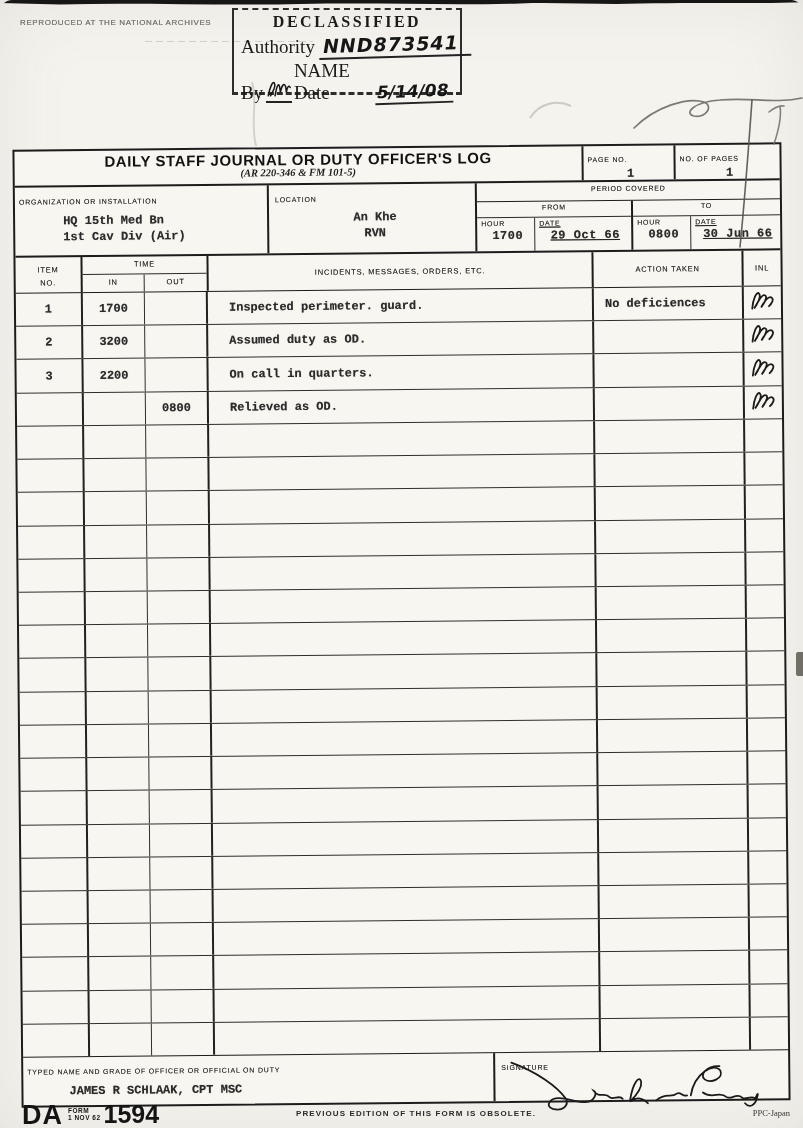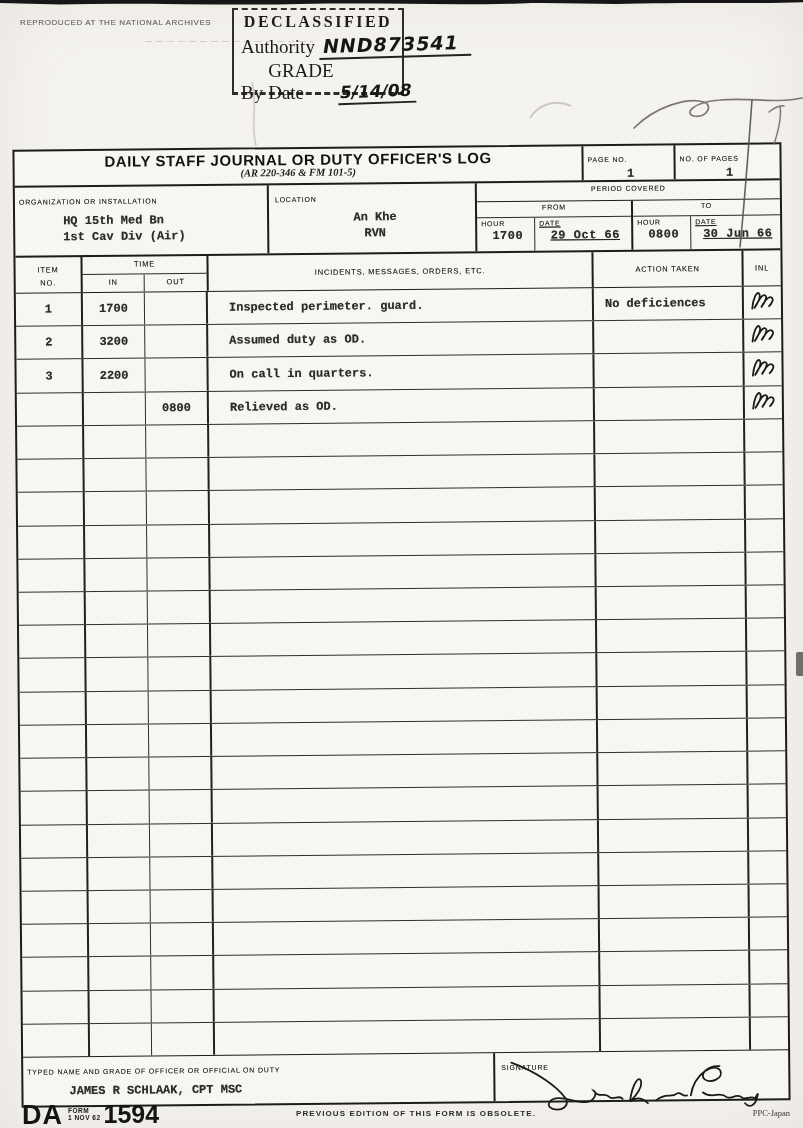--- a/index.html
+++ b/index.html
@@ -1,29 +1,29 @@
 <!DOCTYPE html>
 <html style="--paper: #f5f3ee; --ink: #1e1e1e; --typed: #2b2b2b; --pencil: #6e6c64;"><head>
 <meta charset="utf-8">
 <style>
   :root{
     --paper:#f5f3ee; --ink:#1e1e1e; --typed:#2b2b2b; --pencil:#6e6c64;
   }
   html,body{margin:0;padding:0;background:#e8e6e0;}
   .page{position:relative;width:803px;height:1128px;background:var(--paper);
         overflow:hidden;font-family:"Liberation Sans",sans-serif;
-        box-shadow:inset 0 0 70px rgba(120,112,95,0.10);}
+        box-shadow:inset 0 0 70px rgba(120,112,95,0.10);border-radius:12px;}
   
   .top-edge{position:absolute;left:0;top:0;width:803px;height:8px;}
   .archives-note{position:absolute;left:20px;top:18px;font-size:8px;color:#77756f;
         letter-spacing:.6px;text-shadow:0 0 .6px rgba(120,118,110,.8);}
   .faint-line{position:absolute;left:145px;top:41px;width:168px;height:1px;opacity:.75;
         background:repeating-linear-gradient(90deg,#c7c4bb 0 7px,transparent 7px 11px);}
   
-  .stamp{position:absolute;left:232px;top:8px;width:172px;height:87px;box-sizing:border-box;
+  .stamp{position:absolute;left:232px;top:8px;width:230px;height:87px;box-sizing:border-box;
         border:2px solid #2e2d2b;border-top-style:dashed;border-bottom-width:3px;
         border-bottom-style:dashed;padding:3px 7px 0 7px;color:#1c1b19;}
   .stamp-title{font-family:"Liberation Serif",serif;font-weight:bold;font-size:16px;
         letter-spacing:2.5px;text-align:center;}
   .stamp-row{display:flex;align-items:flex-end;margin-top:2px;}
   .stamp-word{font-family:"Liberation Serif",serif;font-size:19px;}
   .hand{font-family:"DejaVu Sans",sans-serif;font-weight:bold;font-style:italic;color:#161616;}
   .auth-val{font-size:19px;letter-spacing:1px;border-bottom:2px solid #222;
         transform:rotate(-1.6deg);padding:0 12px 1px 4px;margin-left:4px;}
   .date-val{font-size:17px;border-bottom:2px solid #222;transform:rotate(-2deg);
@@ -125,21 +125,21 @@
     <div class="stamp-title">DECLASSIFIED</div>
     <div class="stamp-row">
       <span class="stamp-word">Authority</span>
       <span class="hand auth-val">NND873541</span>
     </div>
     <div class="stamp-row">
       <span class="stamp-word">By</span>
       <svg class="by-loops" width="32" height="24" viewBox="0 0 34 26">
         <path d="M3,22 C5,11 9,2 11,5 C13,8 9,17 6,22 M12,22 C14,9 17,4 18,10 L19,17 C21,8 24,4 26,10 L27,17 C28,11 30,7 32,11" fill="none" stroke="#171717" stroke-width="2" stroke-linecap="round"></path>
       </svg>
-      <span class="stamp-word">GRADE Date</span>
+      <span class="stamp-word">NAME Date</span>
       <span class="hand date-val">5/14/08</span>
     </div>
   </div>
 
   <svg class="overlay-svg" style="left:246px;top:80px;" width="20" height="70" viewBox="0 0 20 70">
     <path d="M6,2 C12,22 4,42 10,66" fill="none" stroke="#ccc9c1" stroke-width="2" opacity=".8"></path>
   </svg>
   <svg class="overlay-svg" style="left:528px;top:98px;" width="46" height="26" viewBox="0 0 46 26">
     <path d="M2,20 C12,4 30,2 43,8" fill="none" stroke="#c2bfb6" stroke-width="2" opacity=".8"></path>
   </svg>

